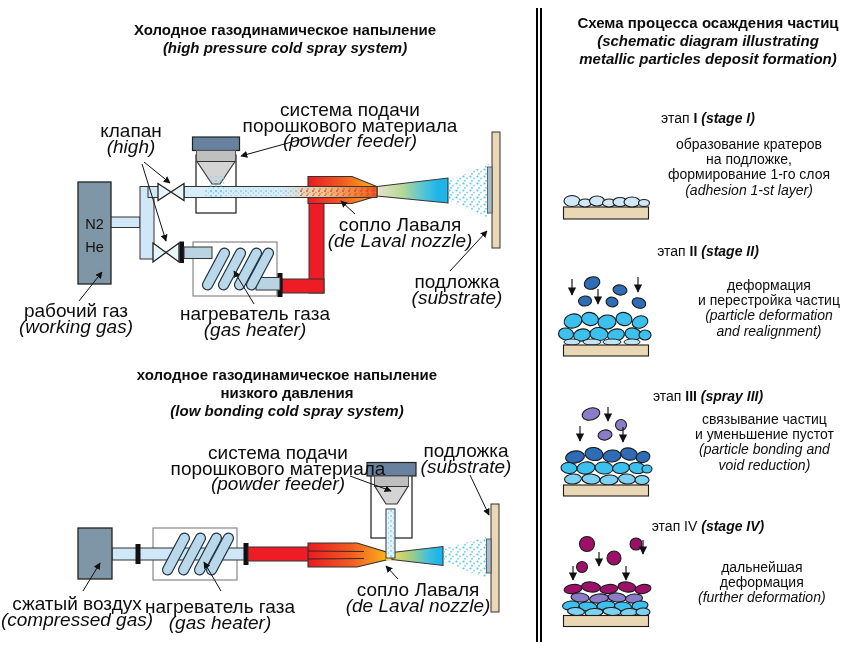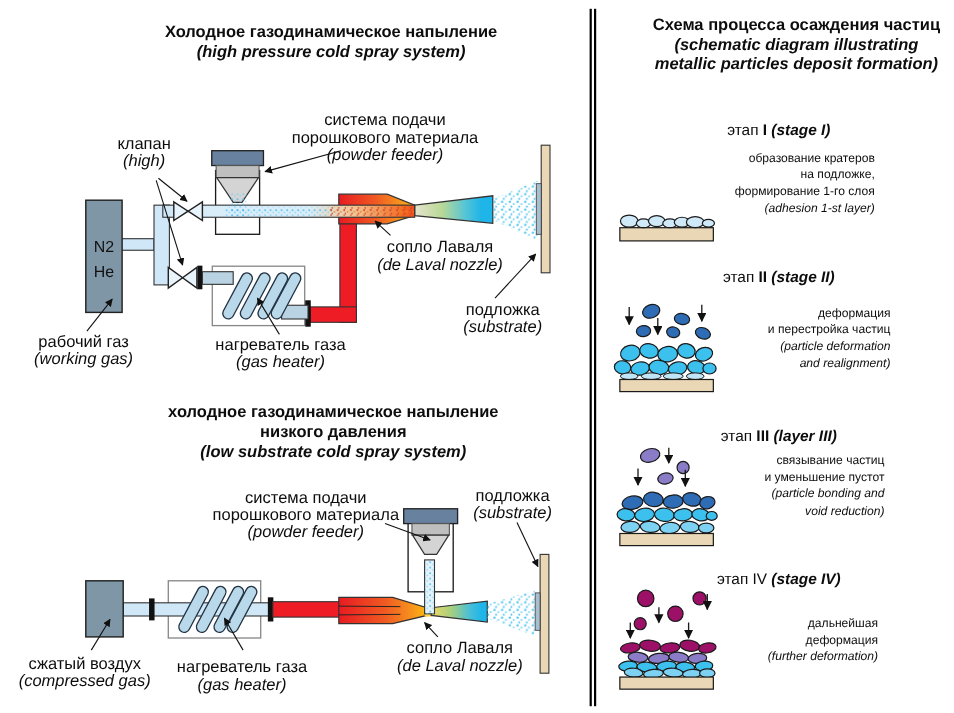--- a/index.html
+++ b/index.html
@@ -1,27 +1,27 @@
 <!DOCTYPE html>
 <html><head>
 <meta charset="utf-8">
 <style>
   html,body{margin:0;padding:0;background:#fff;}
   .page{position:relative;width:867px;height:648px;background:#fff;
         font-family:"Liberation Sans",sans-serif;color:#0d0d0d;overflow:hidden;}
   svg{position:absolute;left:0;top:0;}
   svg text{font-family:"Liberation Sans",sans-serif;font-size:14.5px;fill:#111;}
-  .lbl{position:absolute;text-align:center;font-size:15px;line-height:15.5px;
+  .lbl{position:absolute;text-align:center;font-size:19px;line-height:15.5px;
        white-space:nowrap;transform:translateX(-50%);}
-  .ttl{font-weight:bold;font-size:15px;line-height:18px;margin-left:16px;}
+  .ttl{font-weight:bold;font-size:15px;line-height:18px;}
   .it{font-style:italic;}
   .stage-head{position:absolute;font-size:14px;white-space:nowrap;transform:translateX(-50%);}
   .stage-head b{font-weight:bold;}
   .stage-head i{font-style:italic;font-weight:bold;}
-  .stage-desc{position:absolute;font-size:11px;line-height:15.2px;white-space:nowrap;text-align:right;}
+  .stage-desc{position:absolute;font-size:14px;line-height:15.2px;white-space:nowrap;text-align:center;}
 </style>
 </head>
 <body>
 
 <div class="page">
 
 <svg width="867" height="648" viewBox="0 0 867 648">
   <defs>
     <linearGradient id="gradNozTop" gradientUnits="userSpaceOnUse" x1="308" y1="0" x2="383" y2="0">
       <stop offset="0" stop-color="#E81B22"></stop>
@@ -370,21 +370,21 @@
   </div>
 
   <div class="lbl" style="left:255px;top:306px">
     <div>нагреватель газа</div>
     <div class="it">(gas heater)</div>
   </div>
 
   <div class="lbl ttl" style="left:287px;top:366px">
     <div>холодное газодинамическое напыление</div>
     <div>низкого давления</div>
-    <div class="it">(low substrate cold spray system)</div>
+    <div class="it">(low bonding cold spray system)</div>
   </div>
 
   <div class="lbl" style="left:278px;top:445px">
     <div>система подачи</div>
     <div>порошкового материала</div>
     <div class="it">(powder feeder)</div>
   </div>
 
   <div class="lbl" style="left:466px;top:443px">
     <div>подложка</div>
@@ -426,21 +426,21 @@
     <span>этап</span> <b>II</b> <i>(stage II)</i>
   </div>
   <div class="stage-desc" style="left:698px;top:278px">
     <div>деформация</div>
     <div>и перестройка частиц</div>
     <div class="it">(particle deformation</div>
     <div class="it">and realignment)</div>
   </div>
 
   <div class="stage-head" style="left:708px;top:388px">
-    <span>этап</span> <b>III</b> <i>(layer III)</i>
+    <span>этап</span> <b>III</b> <i>(spray III)</i>
   </div>
   <div class="stage-desc" style="left:695px;top:412px">
     <div>связывание частиц</div>
     <div>и уменьшение пустот</div>
     <div class="it">(particle bonding and</div>
     <div class="it">void reduction)</div>
   </div>
 
   <div class="stage-head" style="left:708px;top:518px">
     <span>этап</span> <span>IV</span> <i>(stage IV)</i>

